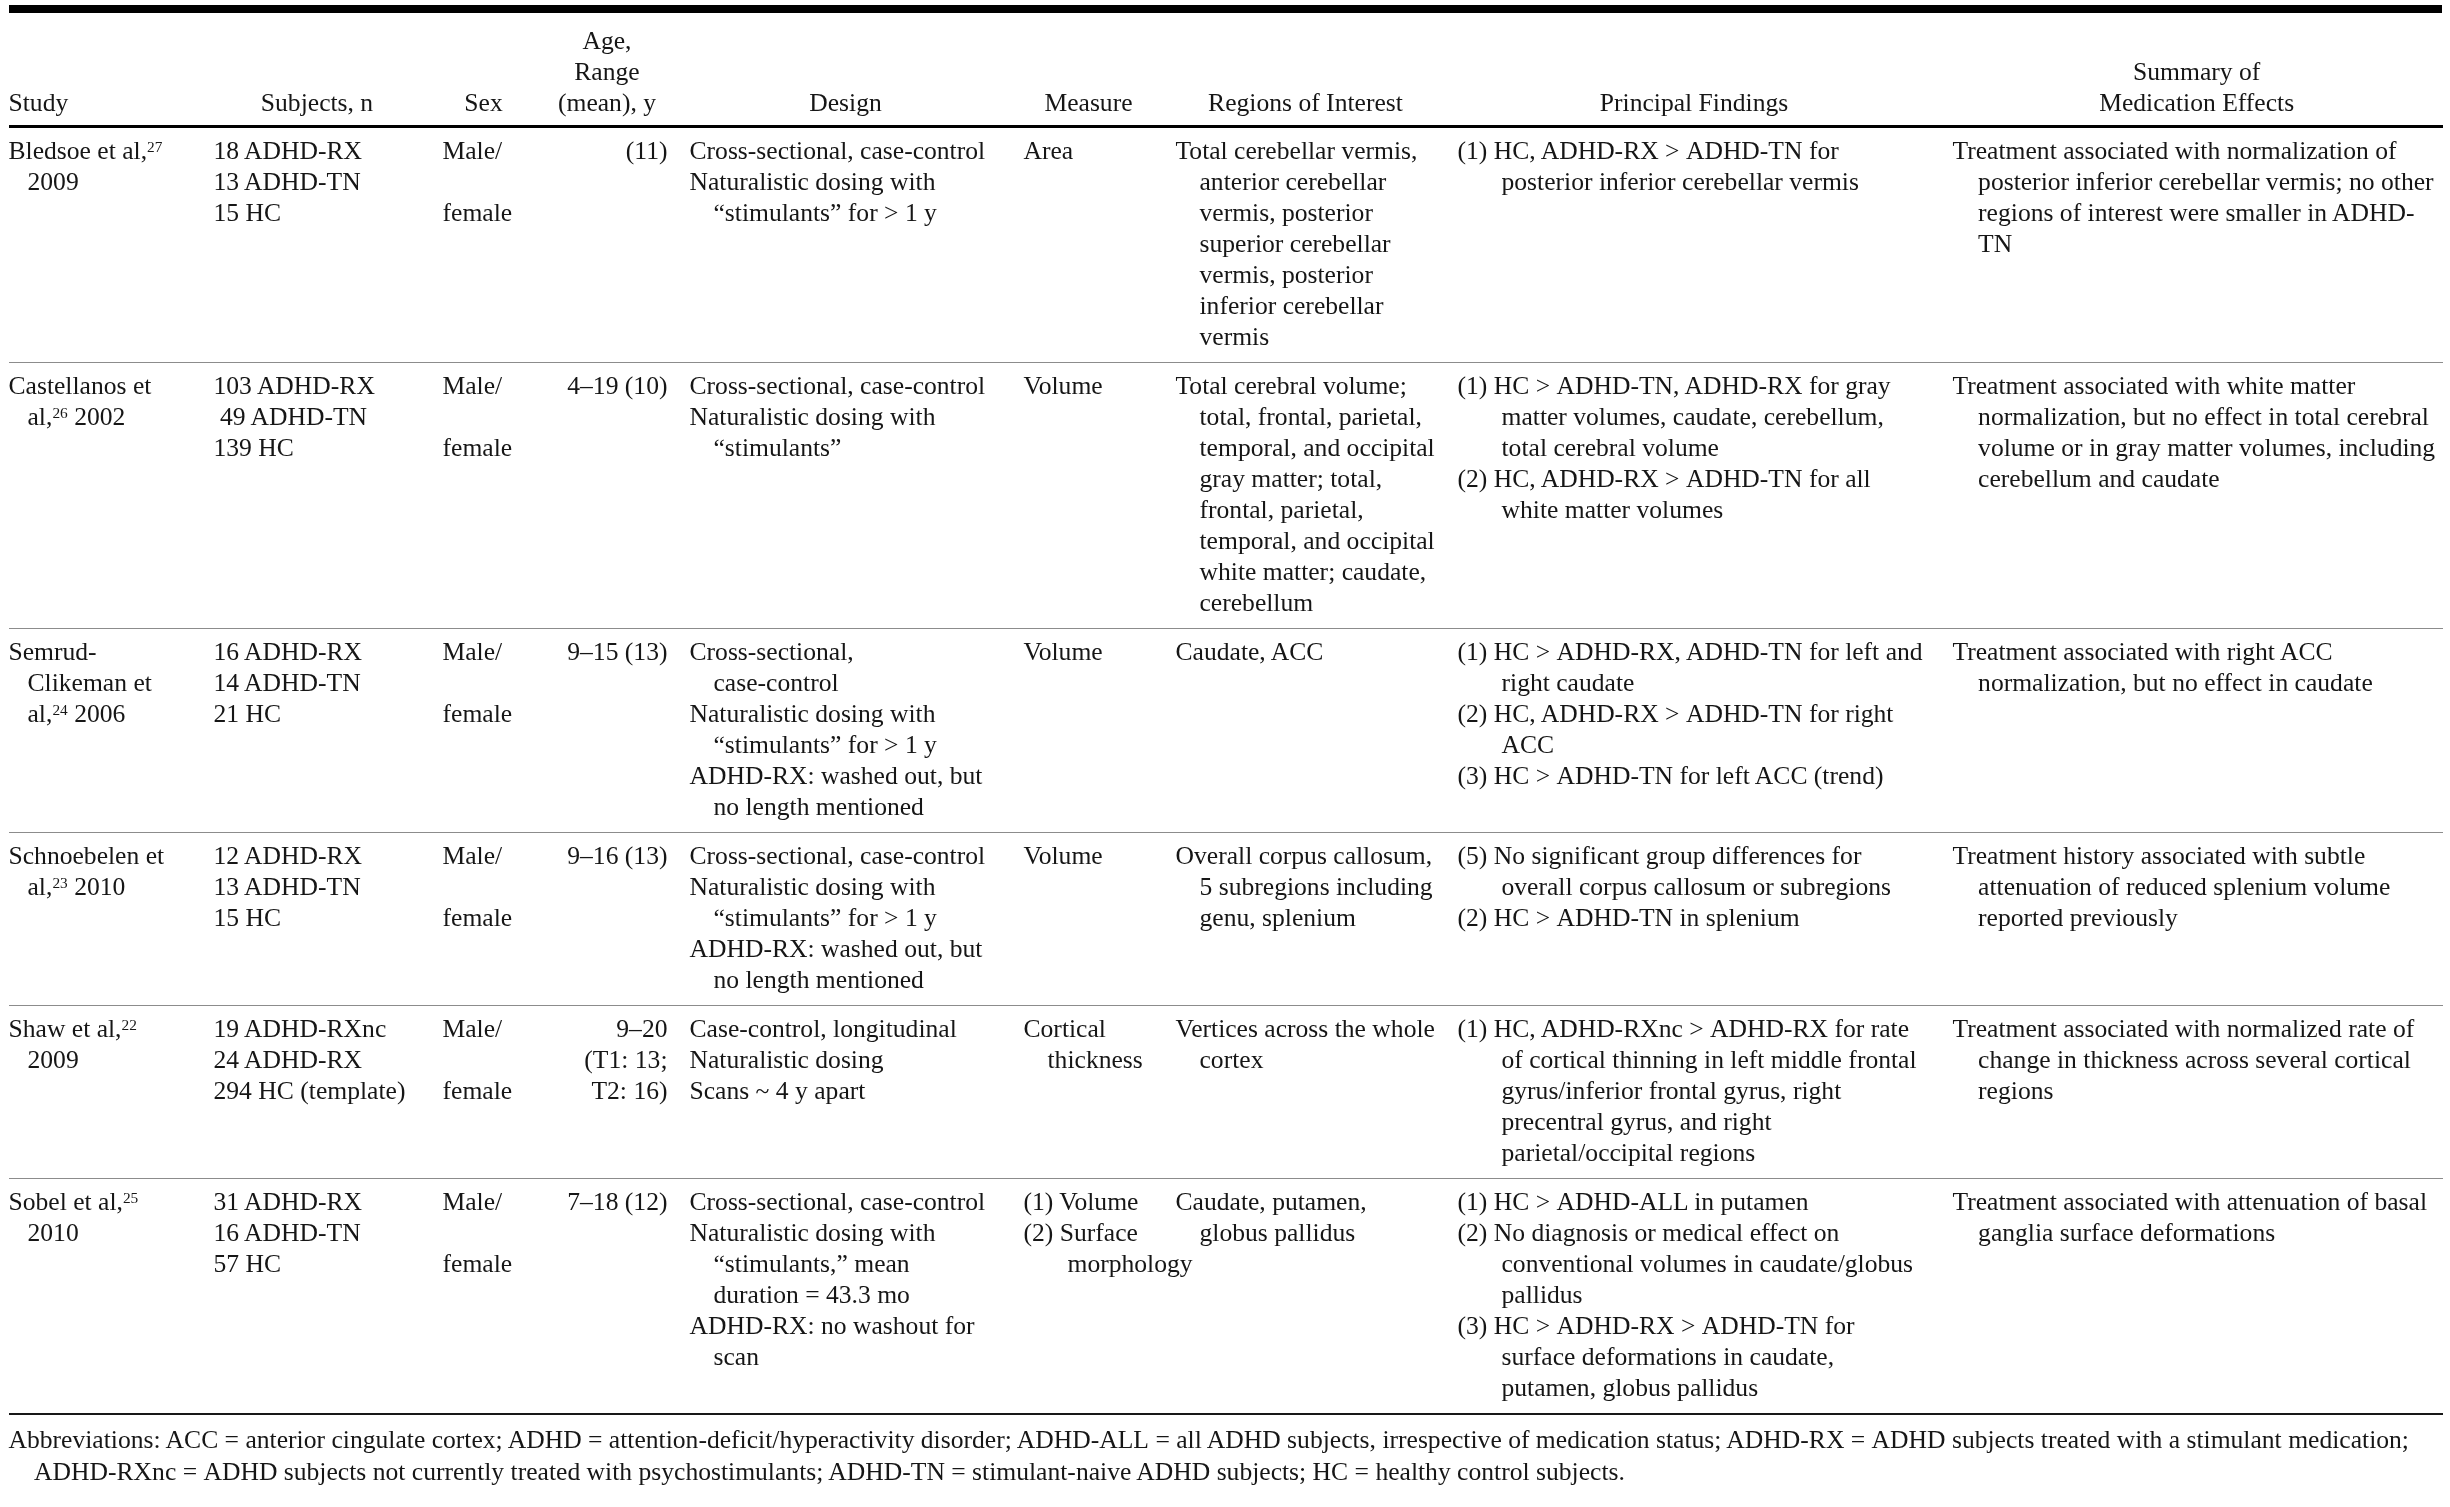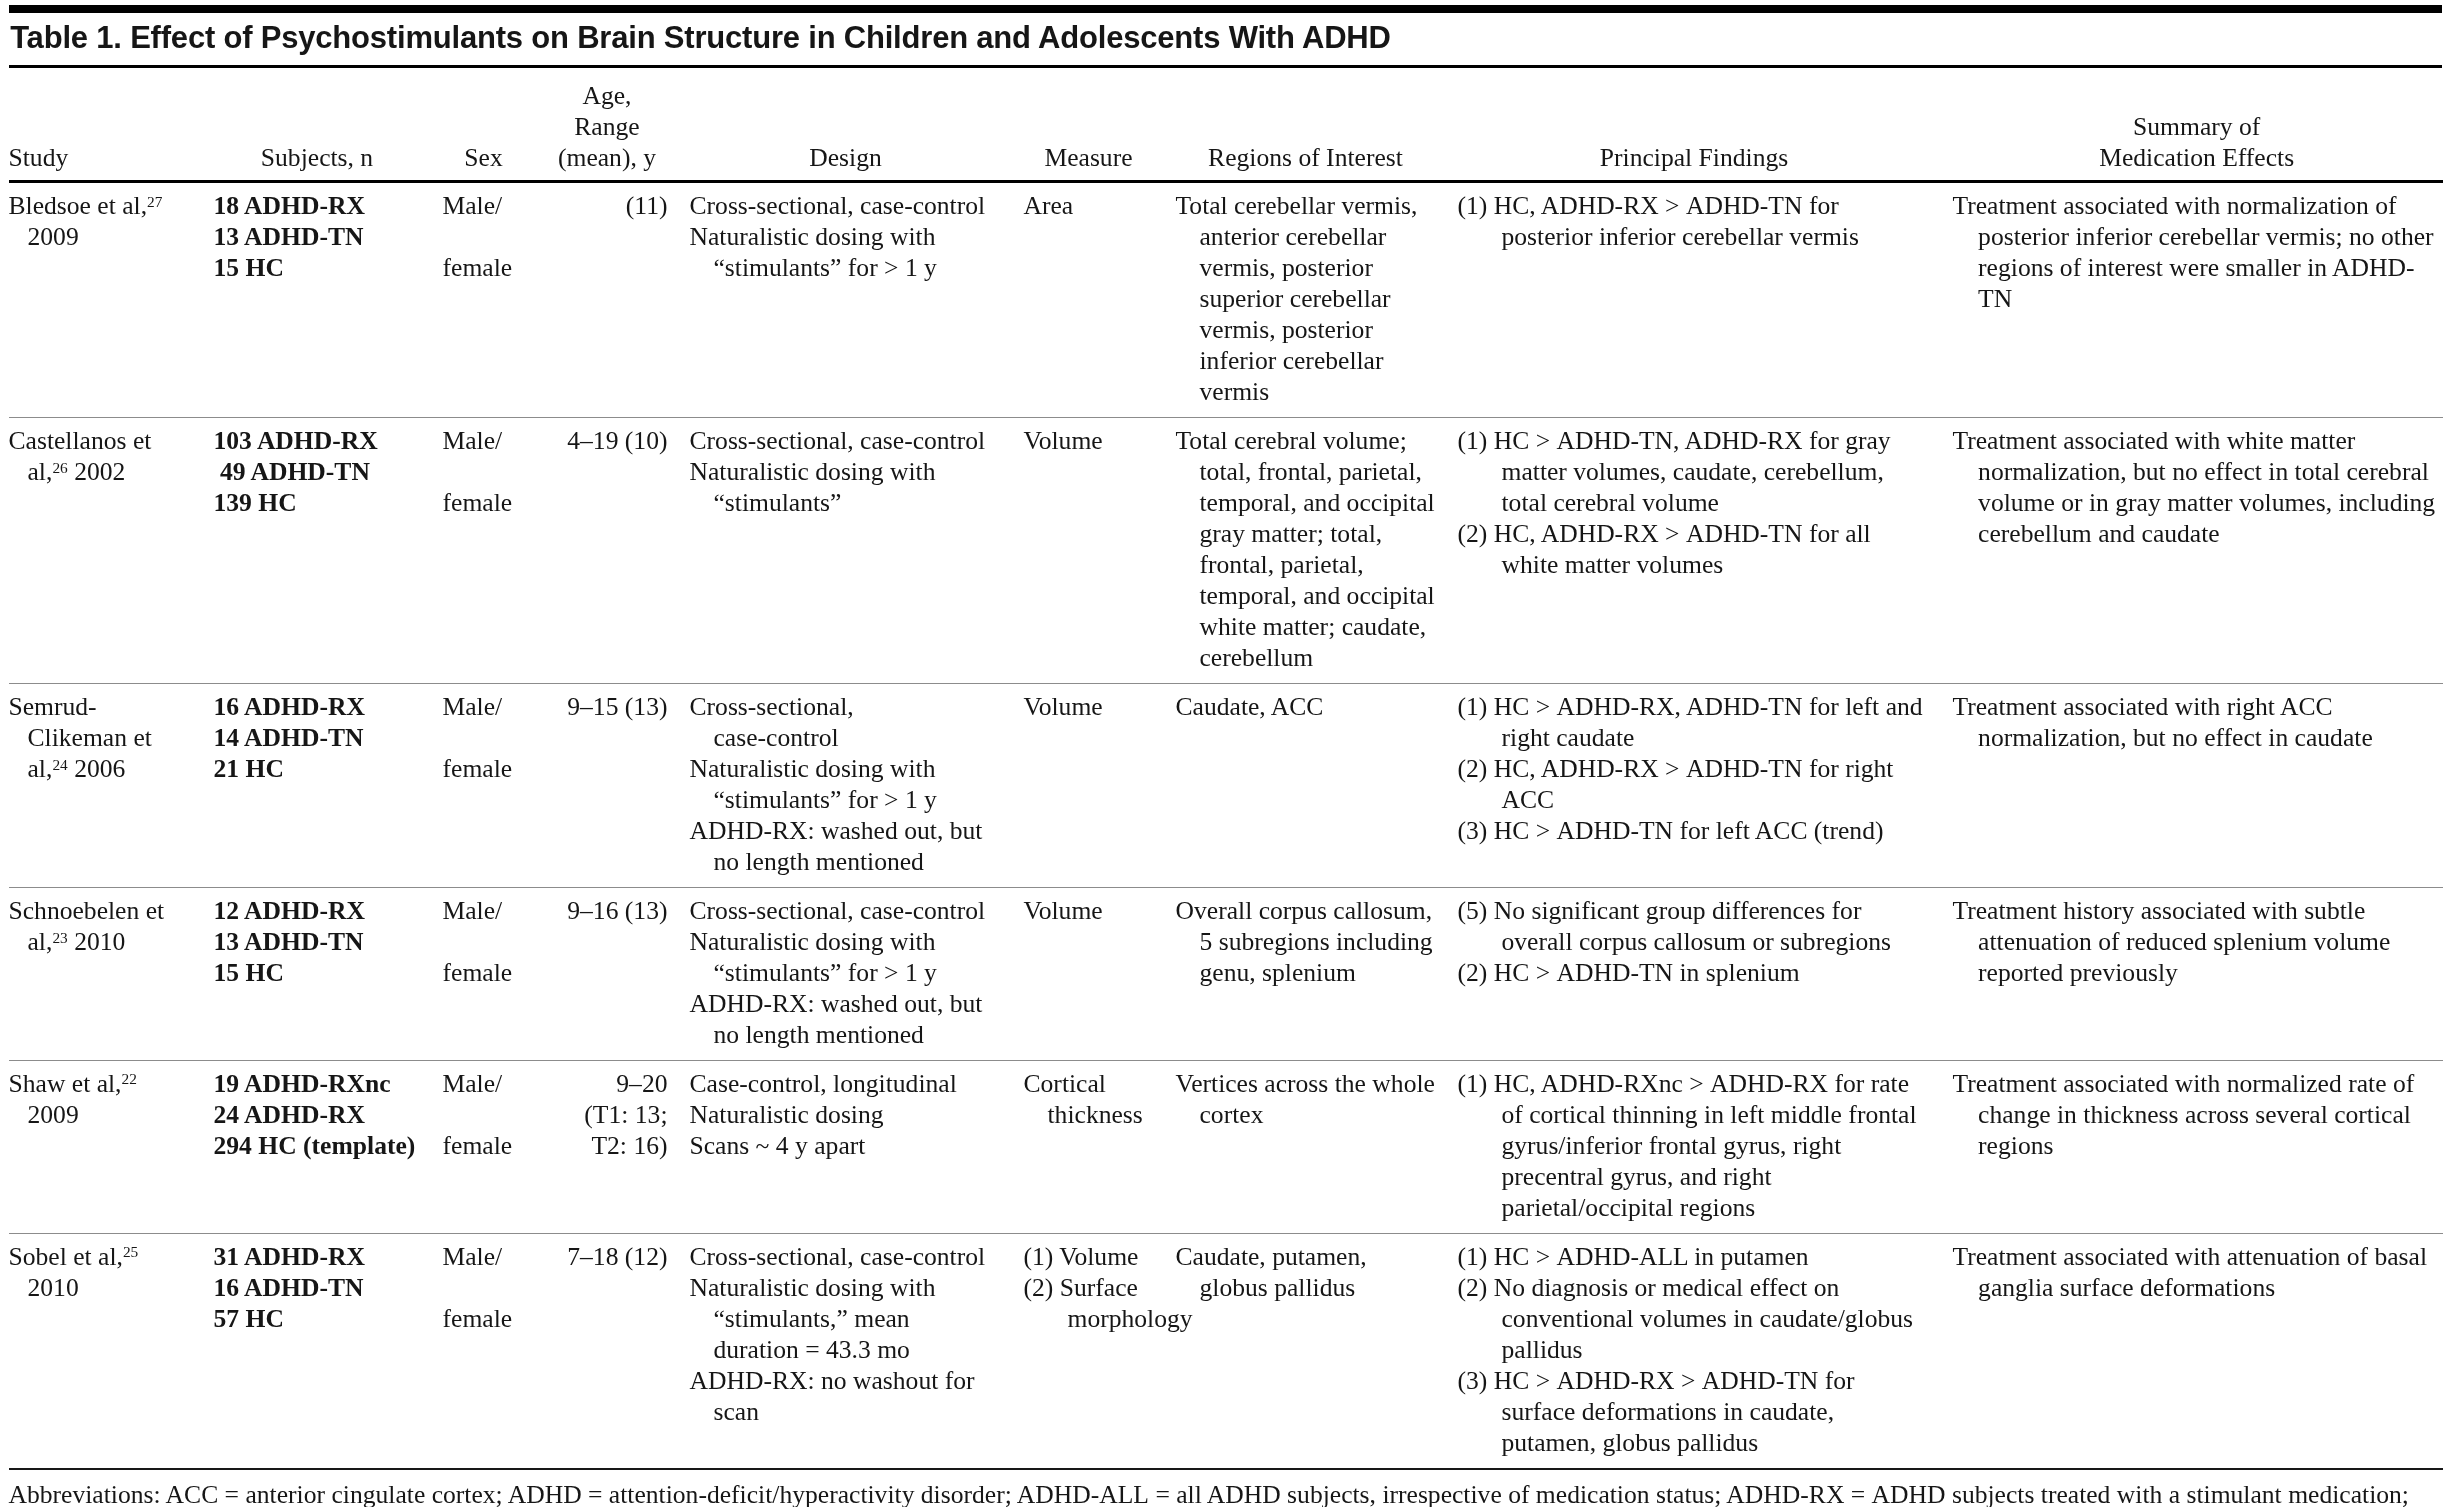--- a/index.html
+++ b/index.html
@@ -50,21 +50,21 @@
     border-bottom: 3.4px solid #000;
     white-space: pre-line;
   }
   td {
     font-size: 25.6px;
     line-height: 31px;
     vertical-align: top;
     padding: 6.8px 22px 10.2px 0;
   }
   th:last-child, td:last-child { padding-right: 1.7px; margin-left: 19px; }
-  td.subjects-col { padding-right: 12px; font-weight: bold; }
+  td.subjects-col { padding-right: 12px; }
   tbody tr + tr td { border-top: 1.7px solid #8c8c8c; }
 
   .al { text-align: left; }
   .ac { text-align: center; }
 
   .para {
     white-space: pre-wrap;
     padding-left: 24px;
     text-indent: -24px;
   }
@@ -91,21 +91,20 @@
     line-height: 32px;
     padding: 8.5px 0 8.5px 25.6px;
     text-indent: -25.6px;
   }
 </style>
 </head>
 <body>
 
 <div class="page">
   <div class="top-rule"></div>
-  <div class="title">Table 1. Effect of Psychostimulants on Brain Structure in Children and Adolescents With ADHD</div>
 
   <table>
     <colgroup>
       <col class="c-study">
         <col class="c-subjects">
         <col class="c-sex">
       <col class="c-age">
         <col class="c-design">
         <col class="c-measure">
       <col class="c-regions">

